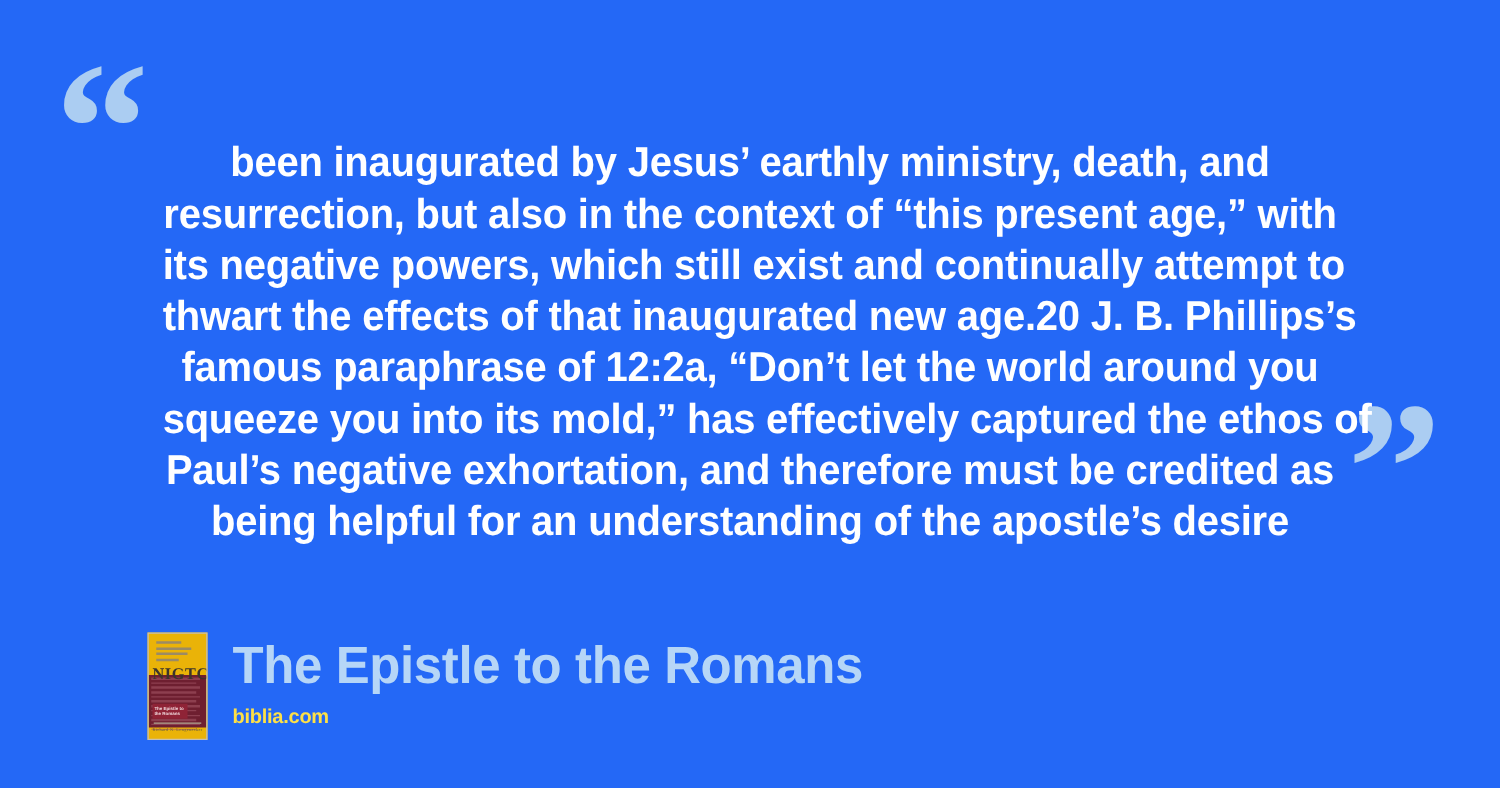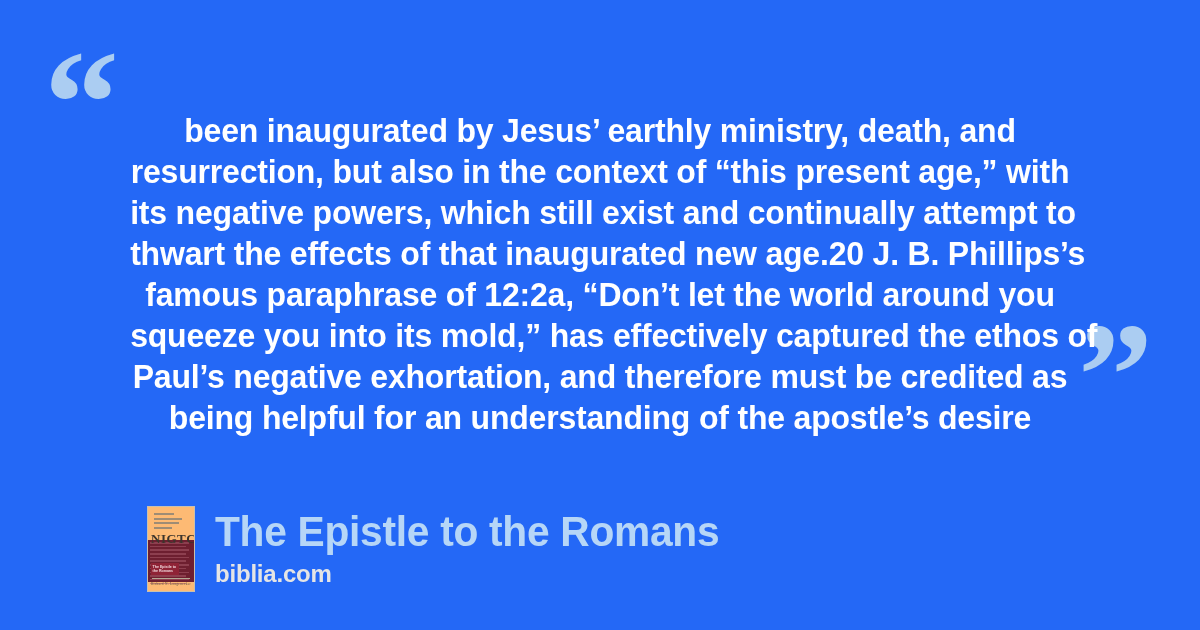--- a/index.html
+++ b/index.html
@@ -70,25 +70,24 @@
     display: flex;
     align-items: flex-start;
   }
 
   
   #book-cover {
     position: relative;
     width: 48px;
     height: 86px;
     flex: 0 0 auto;
-    background: #fdba74;
+    background: #eab308;
     border: 1px solid #c9c0ae;
     box-sizing: border-box;
     overflow: hidden;
-    margin-left: 29px;
   }
   #cover-series-lines {
     position: absolute;
     left: 6px;
     top: 6px;
     right: 5px;
   }
   #cover-series-lines span {
     display: block;
     height: 2px;
@@ -179,22 +178,22 @@
     color: #b6d6f7;
     font-size: 42px;
     font-weight: 700;
     line-height: 48px;
     letter-spacing: -0.3px;
     transform: scaleX(0.97);
     transform-origin: left center;
     white-space: nowrap;
   }
   #site-name {
-    color: #e5e5e5;
-    font-size: 24px;
+    color: #fde047;
+    font-size: 16px;
     font-weight: 700;
     line-height: 28px;
     margin-top: 4px;
     letter-spacing: -0.2px;
     white-space: nowrap;
   }
 </style>
 </head>
 <body>
 

